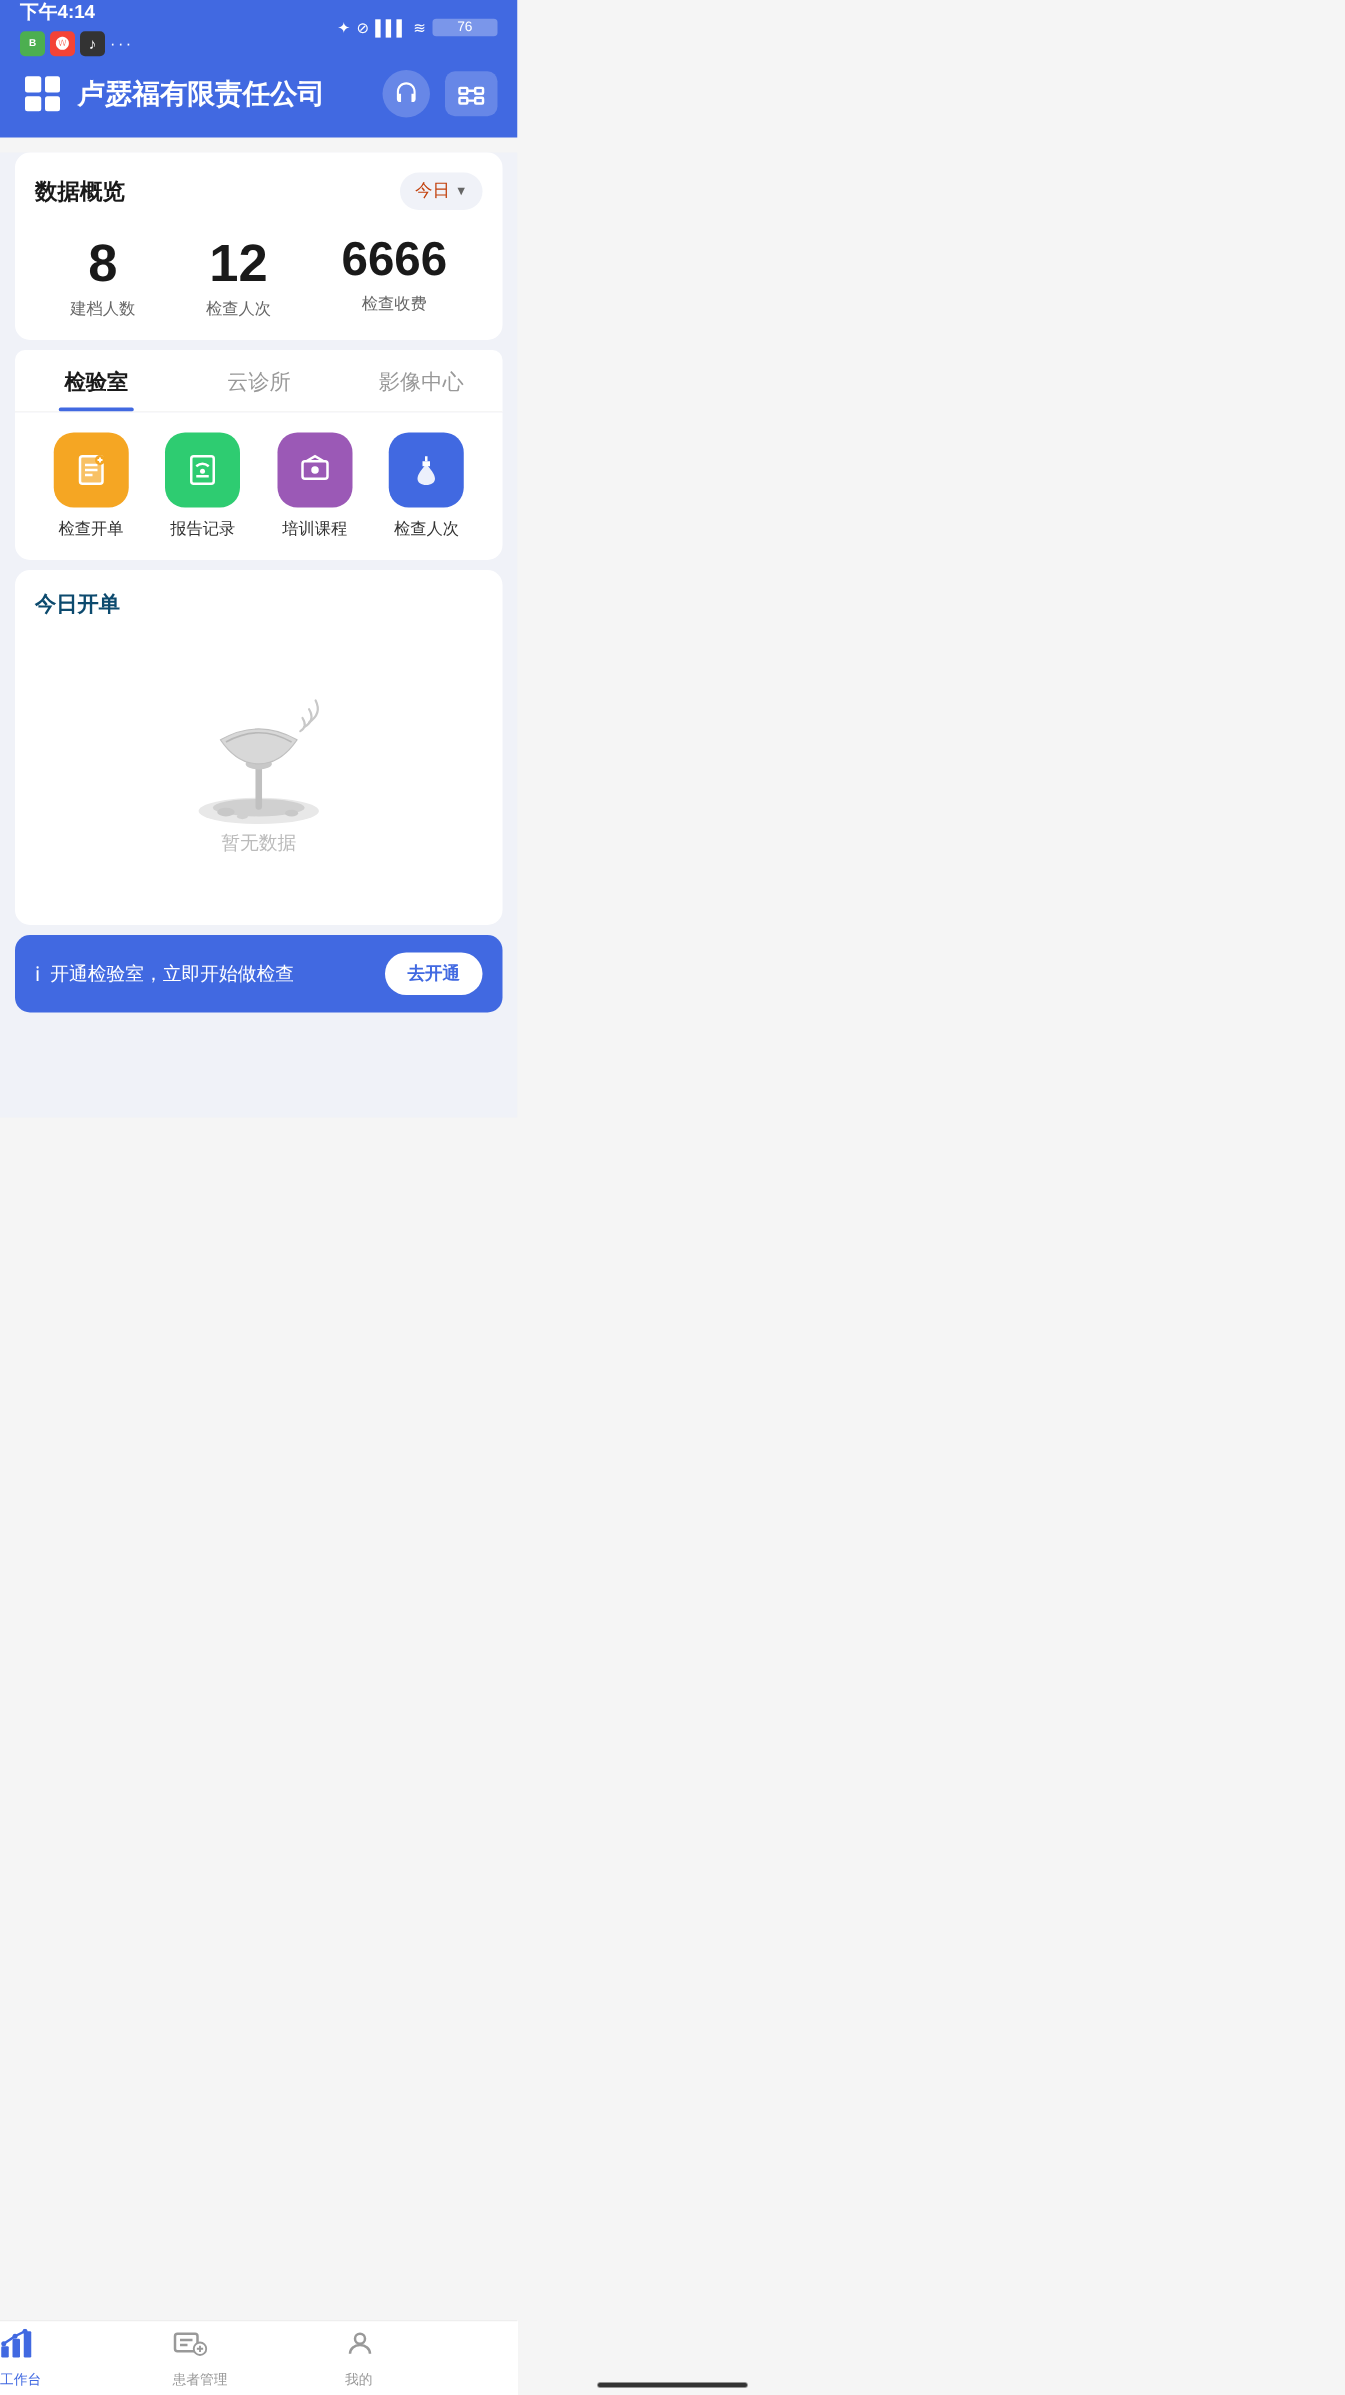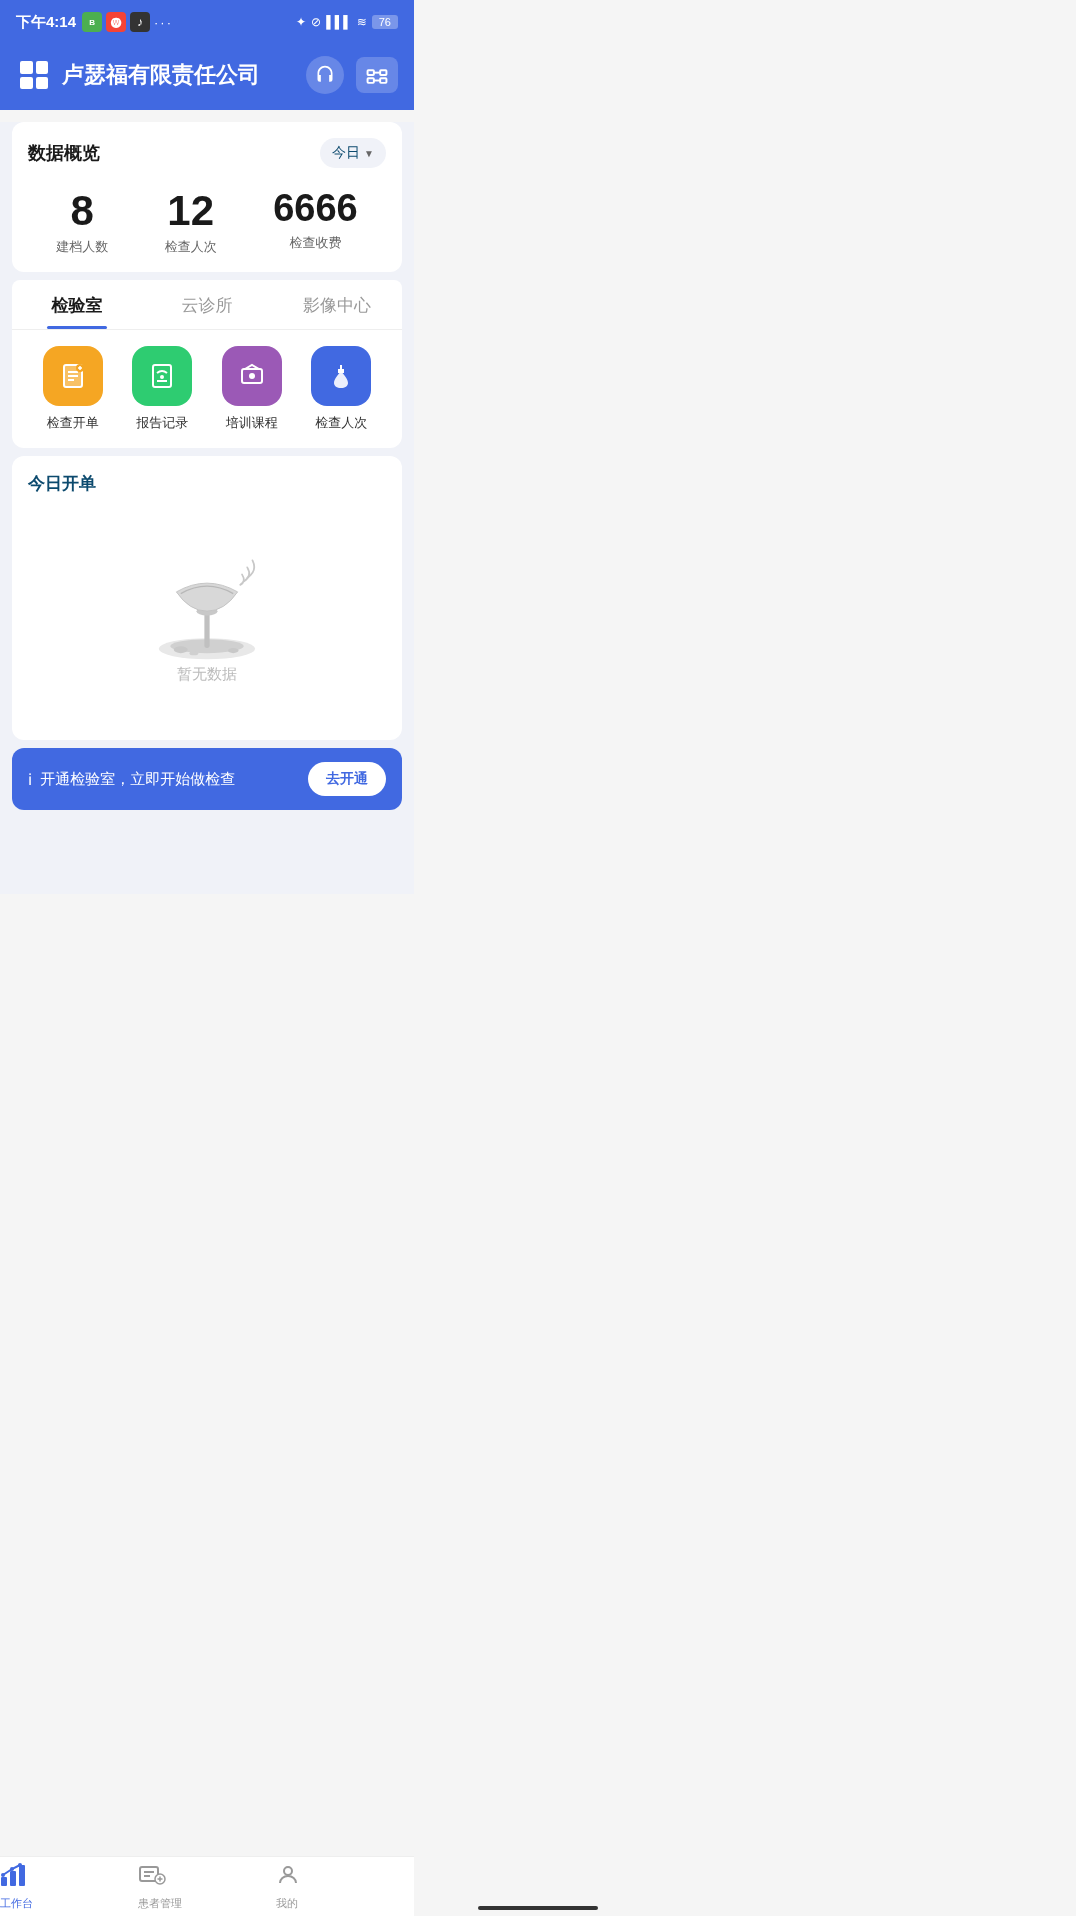--- a/index.html
+++ b/index.html
@@ -18,21 +18,21 @@
       background: #4169e1;
       color: white;
       height: 44px;
       display: flex;
       align-items: center;
       justify-content: space-between;
       padding: 0 16px;
       font-size: 13px;
       font-weight: 500;
     }
-    .status-left { display: flex; align-items: center; gap: 6px; }
+    .status-left { display: flex; gap: 6px; flex-direction: column; }
     .status-time { font-weight: 600; font-size: 15px; }
     .status-apps { display: flex; align-items: center; gap: 4px; }
     .app-icon-badge {
       width: 20px; height: 20px; border-radius: 4px;
       display: inline-flex; align-items: center; justify-content: center;
       font-size: 10px; font-weight: bold;
     }
     .badge-green { background: #4caf50; }
     .badge-red { background: #f44336; }
     .badge-black { background: #333; }
@@ -109,21 +109,21 @@
     .date-selector {
       display: flex;
       align-items: center;
       gap: 4px;
       background: #f0f2f8;
       padding: 6px 12px;
       border-radius: 20px;
       cursor: pointer;
       border: none;
     }
-    .date-selector-text { font-size: 14px; color: #0c4a6e; }
+    .date-selector-text { font-size: 14px; color: #c2410c; }
     .date-selector-arrow { font-size: 10px; color: #666; }
     .stats-row {
       display: flex;
       justify-content: space-around;
       text-align: center;
     }
     .stat-item {}
     .stat-number {
       font-size: 42px;
       font-weight: 800;
@@ -304,21 +304,21 @@
       <span class="app-icon-badge badge-red" style="font-size:10px;">🅦</span>
       <span class="app-icon-badge badge-black" style="font-size:12px;">♪</span>
       <span class="status-dots">···</span>
     </div>
   </div>
   <div class="status-right">
     <span>✦</span>
     <span>⊘</span>
     <span>▌▌▌</span>
     <span>≋</span>
-    <span style="background: rgba(255,255,255,0.3); padding: 1px 7px; border-radius: 3px; font-size: 11px;">76</span>
+    <span style="background: rgba(255,255,255,0.3); padding: 1px 20px; border-radius: 3px; font-size: 11px;">76</span>
   </div>
 </div>
 
 <div class="header">
   <div class="header-left">
     <div class="qr-icon">
       <div class="qr-cell"></div>
       <div class="qr-cell"></div>
       <div class="qr-cell"></div>
       <div class="qr-cell"></div>

